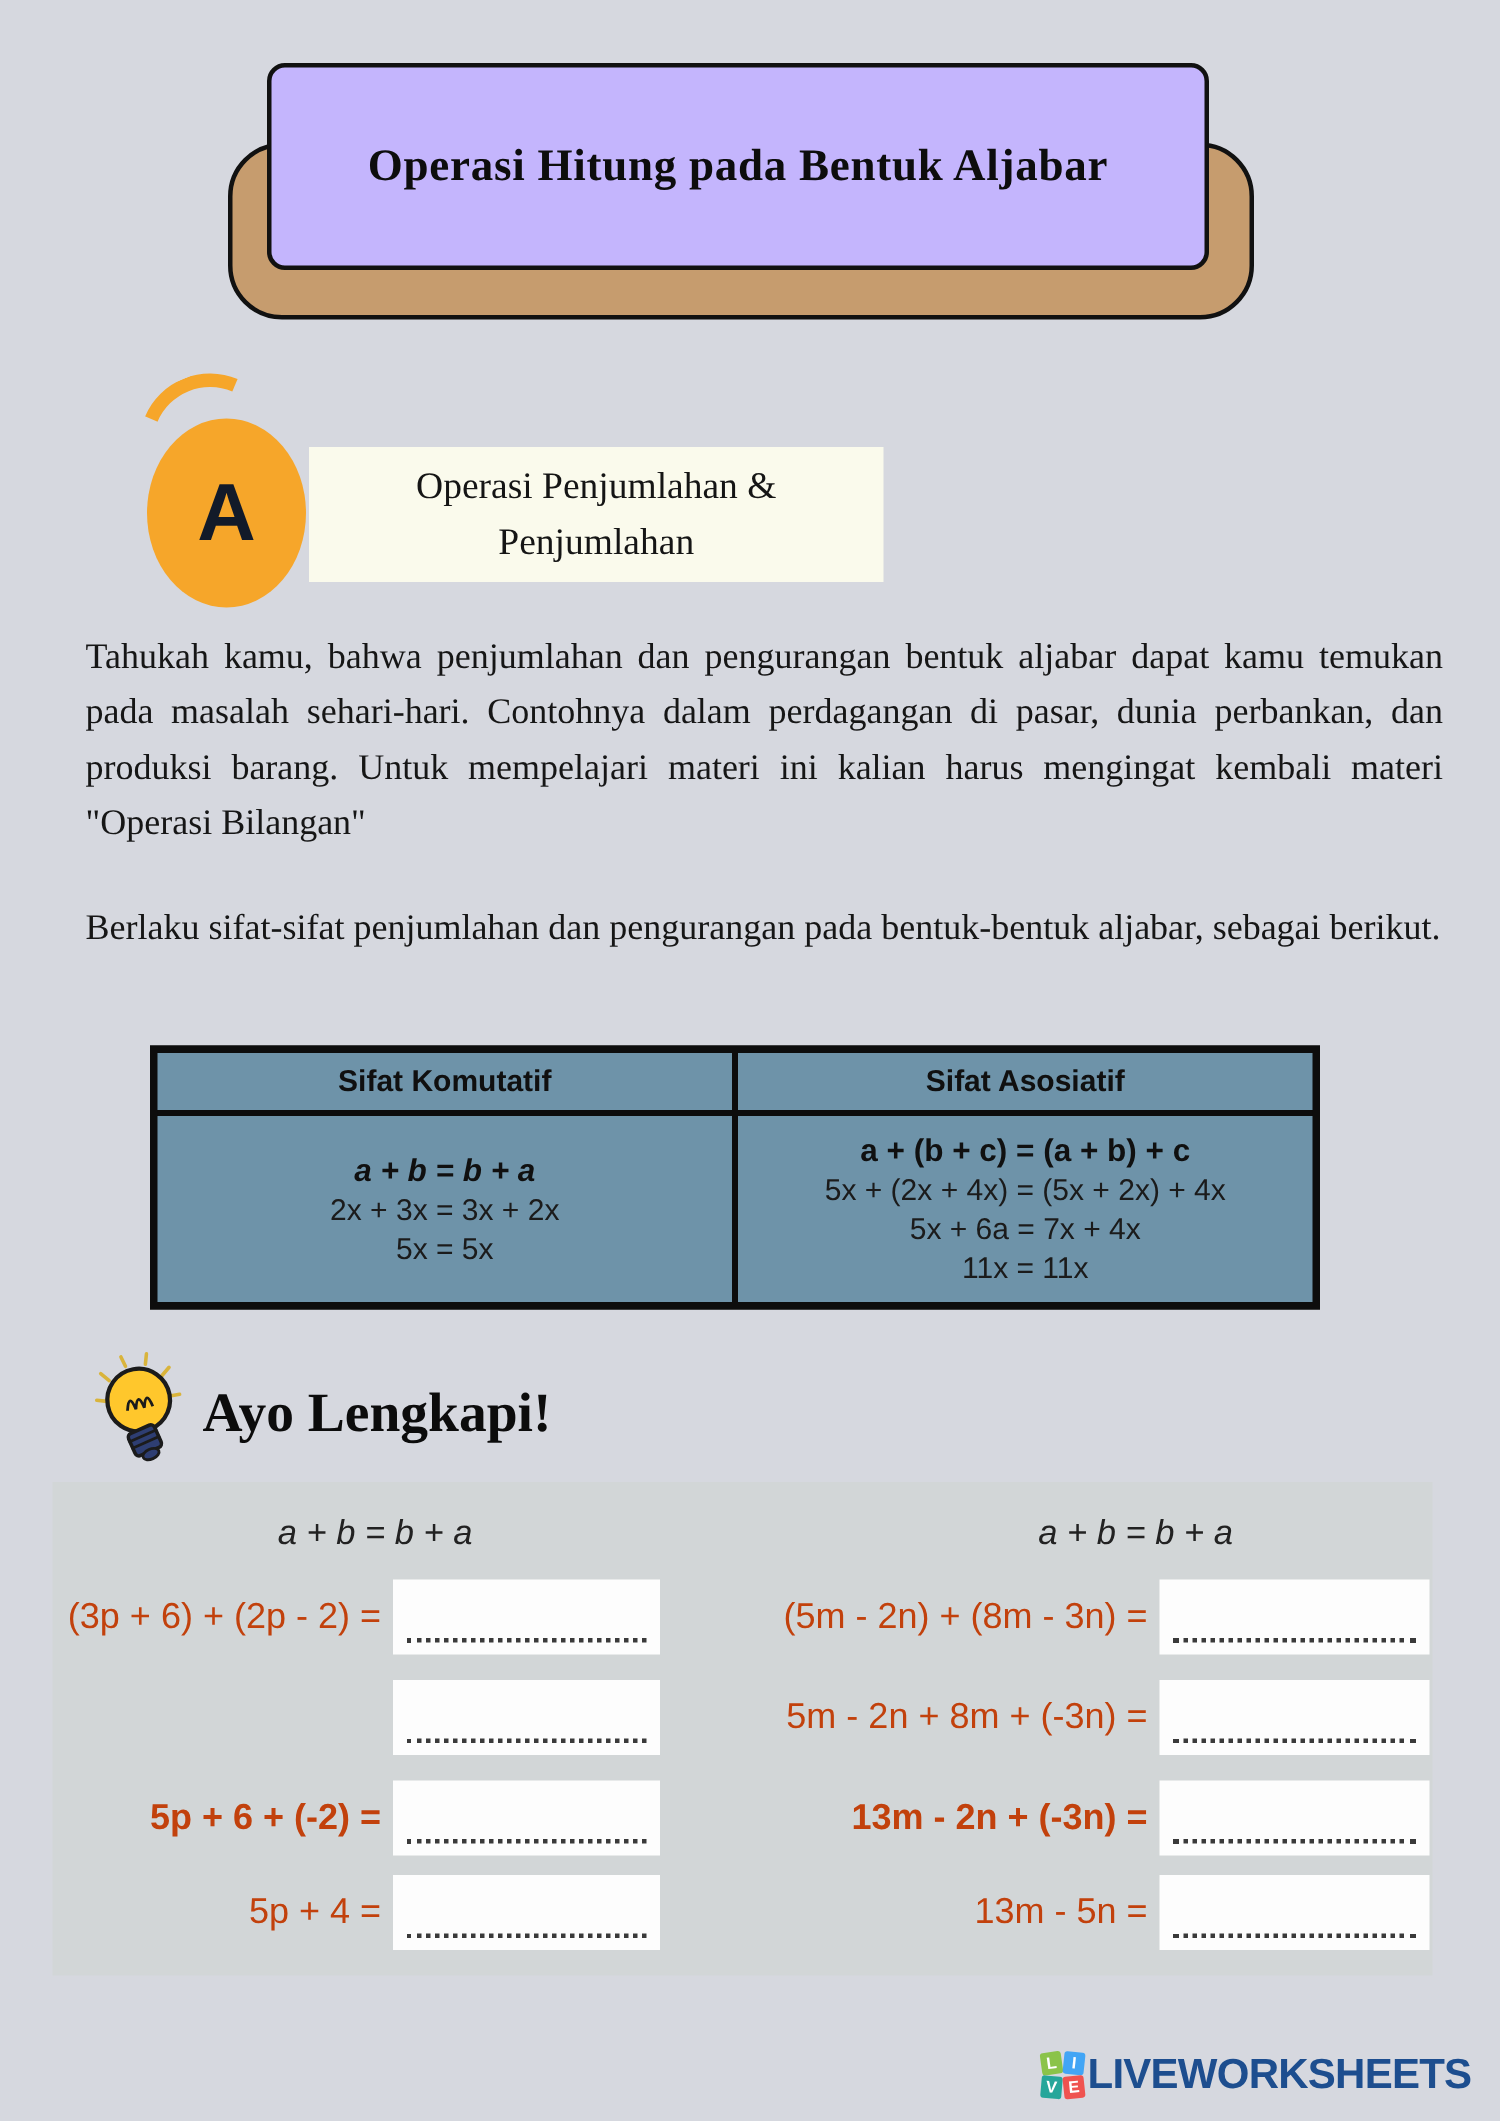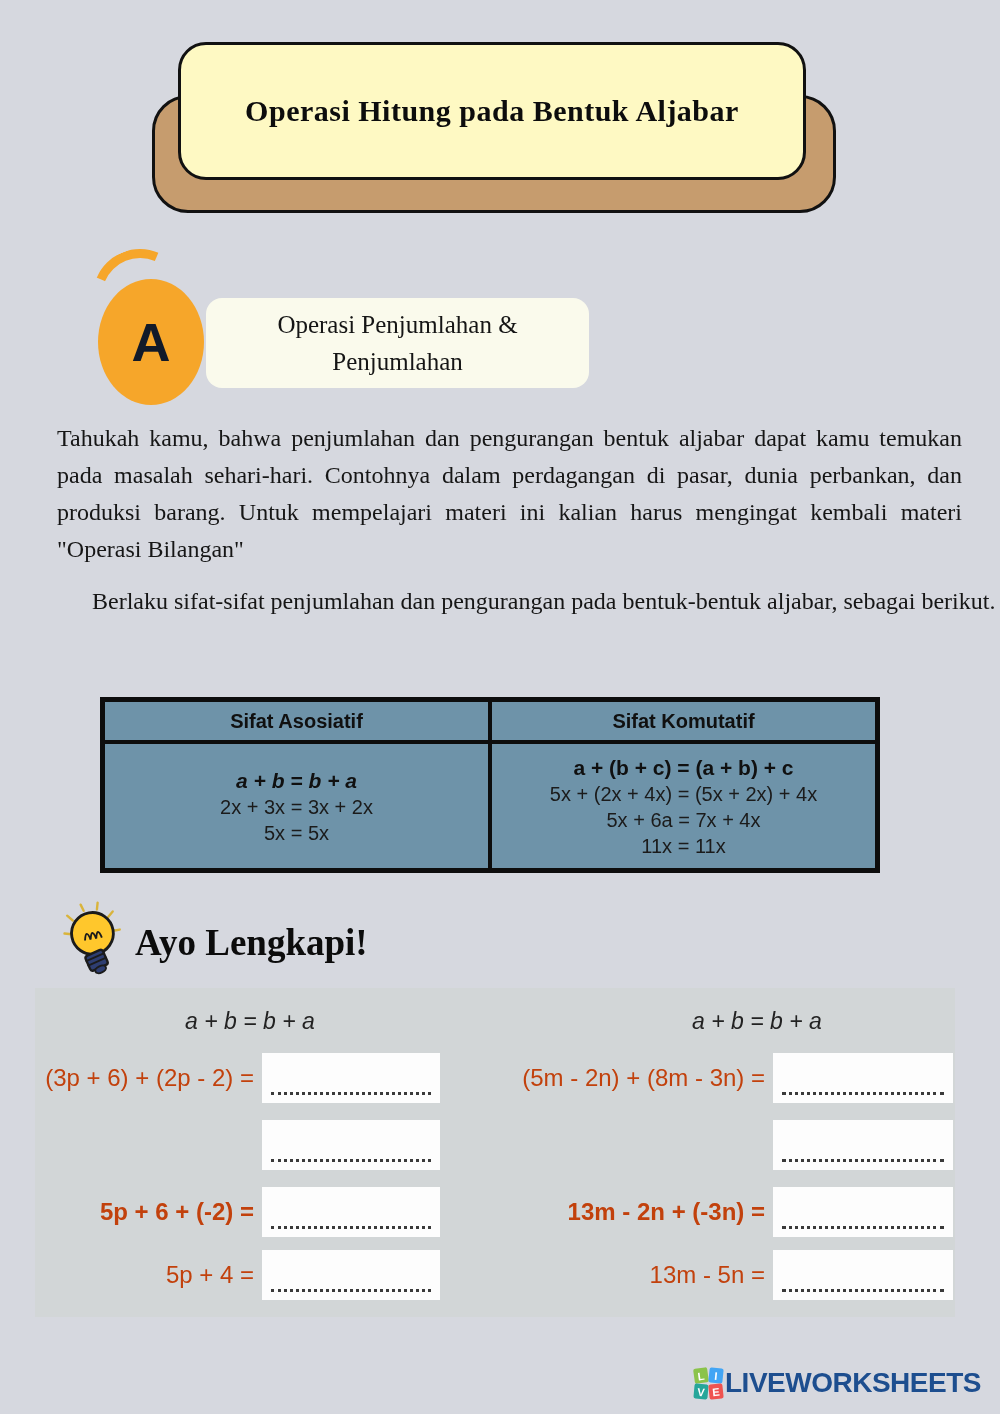--- a/index.html
+++ b/index.html
@@ -3,39 +3,39 @@
 <meta charset="utf-8">
 <style>
   html,body{margin:0;padding:0;}
   #page{position:relative;width:1000px;height:1414px;background:#d6d8df;overflow:hidden;
         font-family:"Liberation Serif",serif;}
 
   
   .brown-box{position:absolute;left:152px;top:95px;width:678px;height:112px;
              background:#c69c6e;border:3px solid #111;border-radius:36px;}
   .white-box{position:absolute;left:178px;top:42px;width:622px;height:132px;
-             background:#fef9c3;border:3px solid #111;border-radius:28px;
+             background:#c4b5fd;border:3px solid #111;border-radius:12px;
              display:flex;align-items:center;justify-content:center;}
   .main-title{font-weight:bold;font-size:30px;color:#0d0d0d;letter-spacing:.5px;}
 
   
   .badge-arc{position:absolute;left:93px;top:249px;width:76px;height:76px;border-radius:50%;
              border:9px solid transparent;border-top-color:#f6a62a;transform:rotate(-22deg);}
   .badge-circle{position:absolute;left:98px;top:279px;width:106px;height:126px;border-radius:50%;
                 background:#f6a62a;display:flex;align-items:center;justify-content:center;}
   .badge-letter{font-family:"Liberation Sans",sans-serif;font-weight:bold;font-size:54px;color:#121a29;}
   .cream-box{position:absolute;left:206px;top:298px;width:383px;height:90px;background:#fafaec;
-             display:flex;flex-direction:column;align-items:center;justify-content:center;border-radius:16px;}
+             display:flex;flex-direction:column;align-items:center;justify-content:center;}
   .cream-line{font-size:25px;color:#151515;line-height:37px;}
 
   
   .para{position:absolute;left:57px;width:905px;font-size:24px;line-height:37px;
         color:#161616;text-align:justify;}
   .para-1{top:420px;}
-  .para-2{top:583px;margin-left:35px;}
+  .para-2{top:601px;}
 
   
   .prop-table{position:absolute;left:100px;top:697px;width:770px;background:#0d0d0d;
               border:5px solid #0d0d0d;display:grid;grid-template-columns:1fr 1fr;
               grid-template-rows:38px 124px;gap:4px;
               font-family:"Liberation Sans",sans-serif;}
   .cell{background:#6e93a9;display:flex;flex-direction:column;align-items:center;justify-content:center;}
   .th{font-weight:bold;font-size:20px;color:#101010;}
   .formula-line{font-size:20px;color:#1b1b1b;line-height:26px;}
   .formula-main-kom{font-weight:bold;font-style:italic;font-size:21px;color:#101010;line-height:27px;}
@@ -95,22 +95,22 @@
   </div>
   <div class="cream-box">
     <div class="cream-line">Operasi Penjumlahan &amp;</div>
     <div class="cream-line">Penjumlahan</div>
   </div>
 
   <div class="para para-1">Tahukah kamu, bahwa penjumlahan dan pengurangan bentuk aljabar dapat kamu temukan pada masalah sehari-hari. Contohnya dalam perdagangan di pasar, dunia perbankan, dan produksi barang. Untuk mempelajari materi ini kalian harus mengingat kembali materi "Operasi Bilangan"</div>
   <div class="para para-2">Berlaku sifat-sifat penjumlahan dan pengurangan pada bentuk-bentuk aljabar, sebagai berikut.</div>
 
   <div class="prop-table">
+    <div class="cell th">Sifat Komutatif</div>
     <div class="cell th">Sifat Asosiatif</div>
-    <div class="cell th">Sifat Komutatif</div>
     <div class="cell">
       <div class="formula-main-kom">a + b = b + a</div>
       <div class="formula-line">2x + 3x = 3x + 2x</div>
       <div class="formula-line">5x = 5x</div>
     </div>
     <div class="cell">
       <div class="formula-main-aso">a + (b + c) = (a + b) + c</div>
       <div class="formula-line">5x + (2x + 4x) = (5x + 2x) + 4x</div>
       <div class="formula-line">5x + 6a = 7x + 4x</div>
       <div class="formula-line">11x = 11x</div>
@@ -157,20 +157,21 @@
       <div class="ws-label r4">5p + 4 =</div>
       <div class="ws-box r4"></div>
     </div>
 
     <div class="col col-r">
       <div class="ws-formula">a + b = b + a</div>
 
       <div class="ws-label r1">(5m - 2n) + (8m - 3n) =</div>
       <div class="ws-box r1"></div>
 
+      <div class="ws-label r2">5m - 2n + 8m + (-3n) =</div>
       <div class="ws-box r2"></div>
 
       <div class="ws-label r3">13m - 2n + (-3n) =</div>
       <div class="ws-box r3"></div>
 
       <div class="ws-label r4">13m - 5n =</div>
       <div class="ws-box r4"></div>
     </div>
 
   </div>

